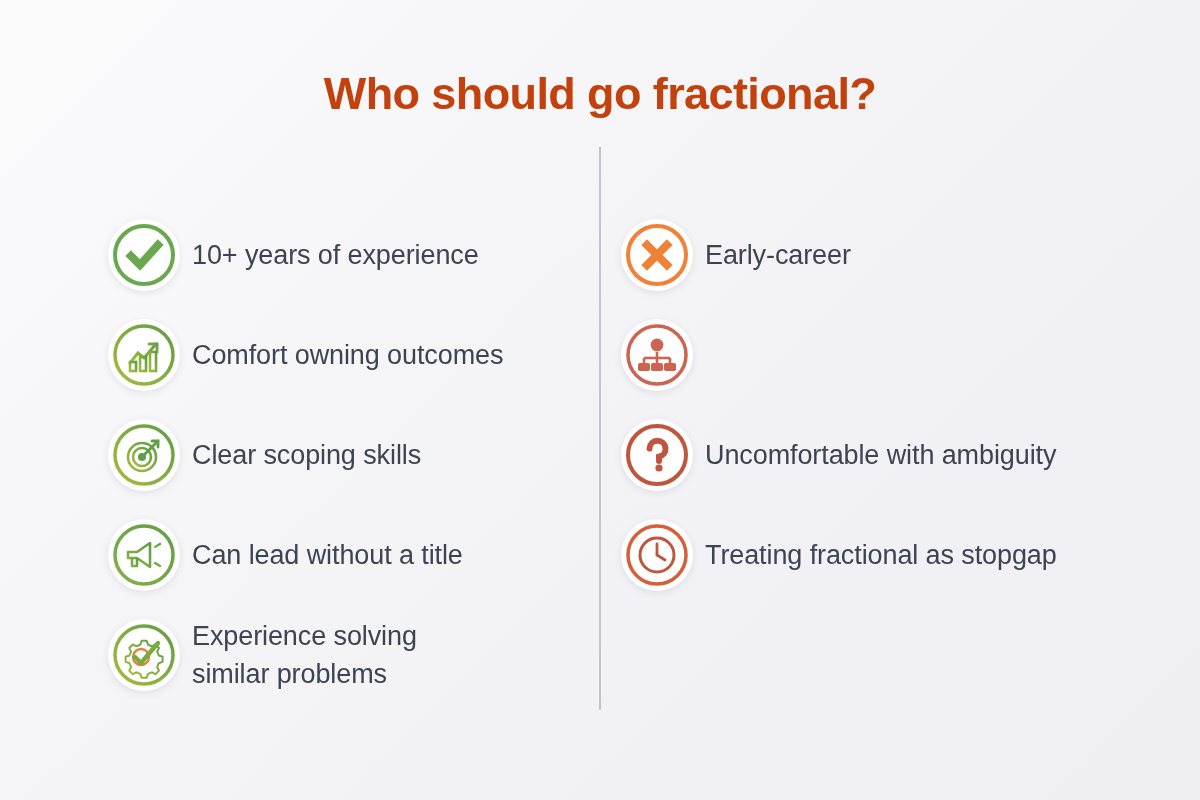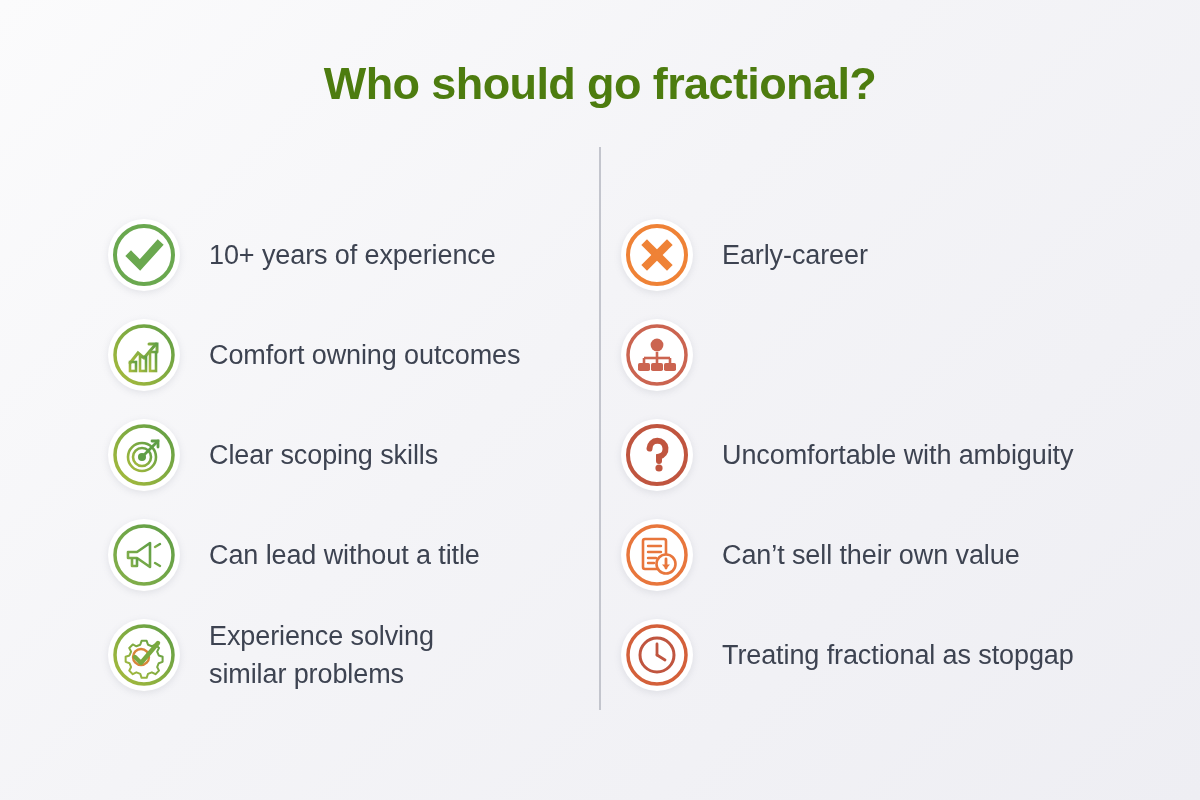--- a/index.html
+++ b/index.html
@@ -16,28 +16,28 @@
 
   .slide {
     position: relative;
     width: 1200px;
     height: 800px;
     box-sizing: border-box;
   }
 
   .page-title {
     position: absolute;
-    top: 58px;
+    top: 68px;
     left: 0;
     width: 1200px;
     text-align: center;
     font-size: 45px;
     font-weight: bold;
     letter-spacing: -0.6px;
-    color: #4d7c0f;
+    color: #c2410c;
   }
 
   .divider {
     position: absolute;
     left: 599px;
     top: 147px;
     width: 2px;
     height: 563px;
     background: #c3c5cd;
   }
@@ -70,21 +70,21 @@
     background: #ffffff;
     box-shadow: 0 2px 7px rgba(120, 122, 140, 0.17);
     display: flex;
     align-items: center;
     justify-content: center;
     position: relative;
   }
   .icon-badge svg { display: block; }
 
   .item-label {
-    margin-left: 29px;
+    margin-left: 12px;
     font-size: 27px;
     line-height: 38px;
     color: #3d4351;
     letter-spacing: -0.1px;
     white-space: pre-line;
   }
 </style>
 </head>
 <body>
 
@@ -237,38 +237,20 @@
         <span class="icon-badge">
           <svg width="72" height="72" viewBox="0 0 72 72">
             <circle cx="36" cy="36" r="29" fill="none" stroke="#c0553f" stroke-width="4"></circle>
             <path d="M28.5 29.5 a8 8 0 1 1 9.5 8.2 v4.3" fill="none" stroke="#c0553f" stroke-width="6" stroke-linecap="round"></path>
             <circle cx="38" cy="49" r="3.6" fill="#c0553f"></circle>
           </svg>
         </span>
         <span class="item-label">Uncomfortable with ambiguity</span>
       </div>
 
-      <div class="item">
-        <span class="icon-badge">
-          <svg width="72" height="72" viewBox="0 0 72 72">
-            <circle cx="36" cy="36" r="29" fill="none" stroke="#e8763c" stroke-width="3.5"></circle>
-            <rect x="22" y="20" width="23" height="30" rx="2" fill="none" stroke="#e8763c" stroke-width="2.6"></rect>
-            <g stroke="#e8763c" stroke-width="2.4" stroke-linecap="round">
-              <path d="M27 27 L40 27"></path>
-              <path d="M27 33 L40 33"></path>
-              <path d="M27 39 L35 39"></path>
-              <path d="M27 44 L33 44"></path>
-            </g>
-            <circle cx="45" cy="45" r="9.5" fill="#ffffff" stroke="#e8763c" stroke-width="2.6"></circle>
-            <path d="M45 40 L45 49" stroke="#e8763c" stroke-width="2.8" stroke-linecap="round"></path>
-            <path d="M41 45.5 L45 50 L49 45.5 Z" fill="#e8763c"></path>
-          </svg>
-        </span>
-        <span class="item-label">Can’t sell their own value</span>
-      </div>
 
       <div class="item">
         <span class="icon-badge">
           <svg width="72" height="72" viewBox="0 0 72 72">
             <circle cx="36" cy="36" r="29" fill="none" stroke="#d4603a" stroke-width="3.5"></circle>
             <circle cx="36" cy="36" r="17" fill="none" stroke="#c0553f" stroke-width="3"></circle>
             <g stroke="#c0553f" stroke-width="2.8" stroke-linecap="round">
               <path d="M36 25 L36 36"></path>
               <path d="M36 36 L44 41"></path>
             </g>

